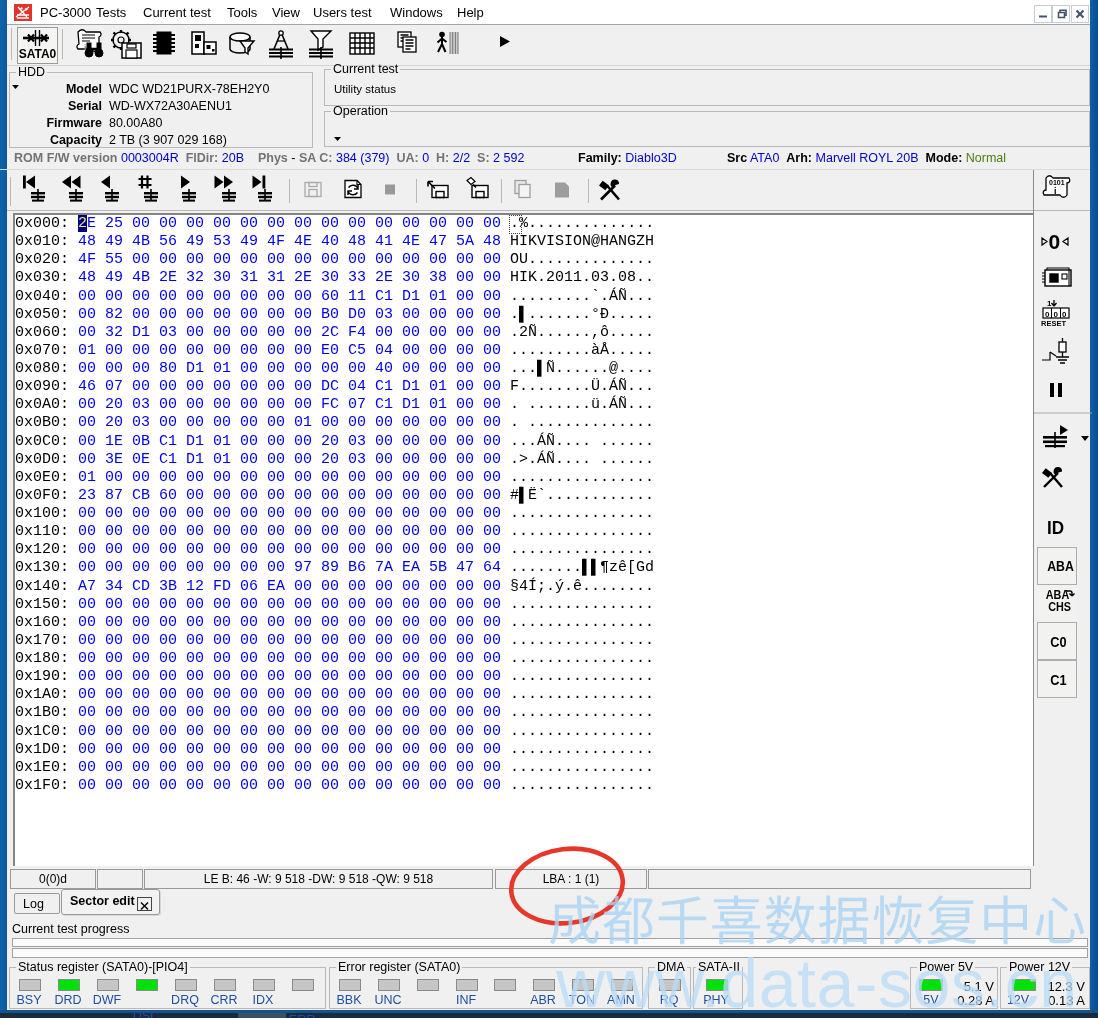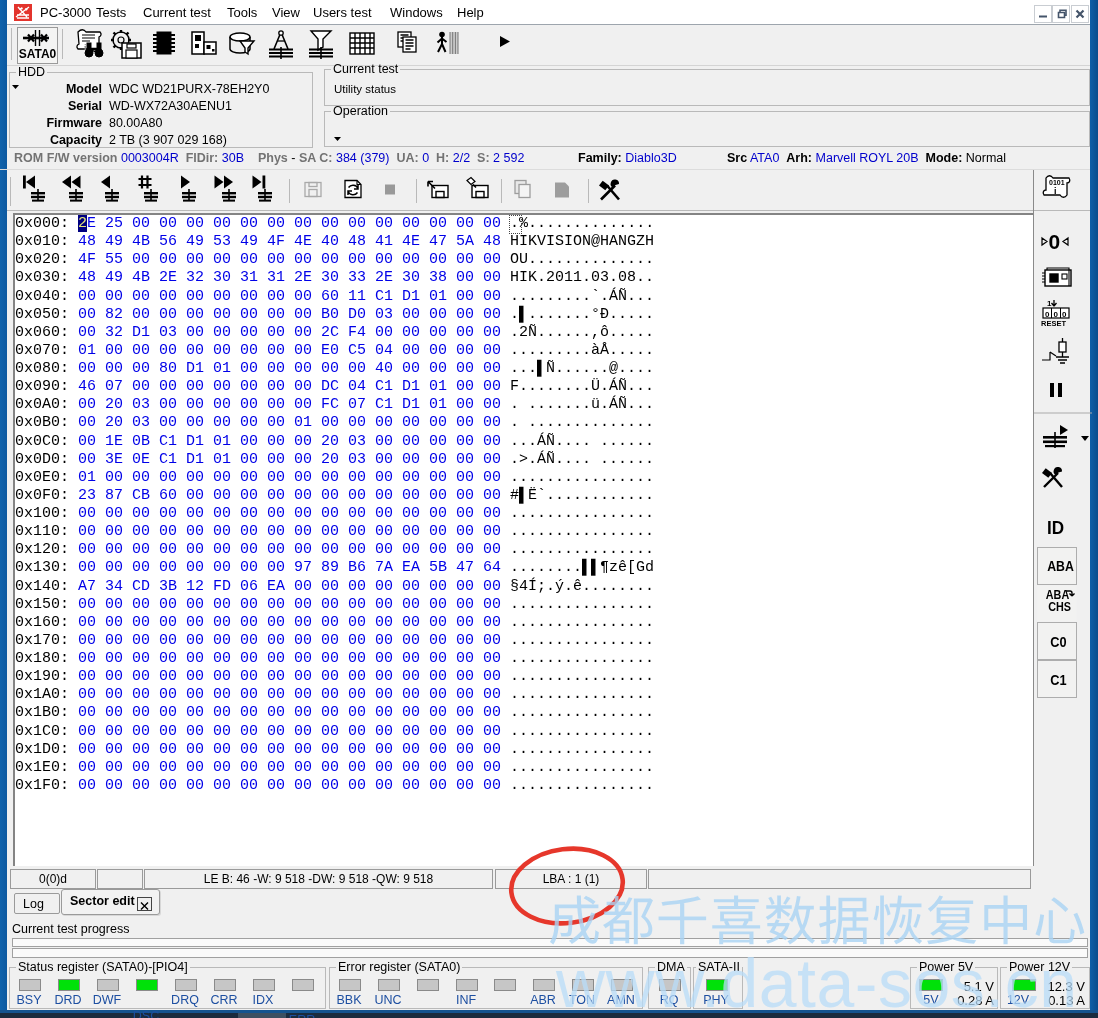--- a/index.html
+++ b/index.html
@@ -202,23 +202,23 @@
     <legend>Current test</legend>
   </fieldset>
 <div class="abs" style="left:334px;top:83px;font-size:11.5px;">Utility status</div>
 <fieldset id="opf">
     <legend>Operation</legend>
   </fieldset>
 <svg class="abs" style="left:333px;top:136px;" width="10" height="6">
     <path d="M1 1 l3.5 4 l3.5 -4 z" fill="#000"></path>
   </svg>
 
-<div class="abs" id="infoline"><b>ROM F/W version</b> <span class="v">0003004R</span>&nbsp; <b>FlDir:</b> <span class="v">30B</span>&nbsp;&nbsp;&nbsp; <b>Phys</b> - <b>SA C:</b> <span class="v">384 (379)</span>&nbsp; <b>UA:</b> <span class="v">0</span>&nbsp; <b>H:</b> <span class="v">2/2</span>&nbsp; <b>S:</b> <span class="v">2 592</span></div>
+<div class="abs" id="infoline"><b>ROM F/W version</b> <span class="v">0003004R</span>&nbsp; <b>FlDir:</b> <span class="v">20B</span>&nbsp;&nbsp;&nbsp; <b>Phys</b> - <b>SA C:</b> <span class="v">384 (379)</span>&nbsp; <b>UA:</b> <span class="v">0</span>&nbsp; <b>H:</b> <span class="v">2/2</span>&nbsp; <b>S:</b> <span class="v">2 592</span></div>
 <div class="abs" style="left:578px;top:151px;height:15px;font-size:12.5px;white-space:nowrap;"><b>Family:</b> <span style="color:#0000cc;">Diablo3D</span></div>
-<div class="abs" style="left:727px;top:151px;height:15px;font-size:12.5px;white-space:nowrap;"><b>Src</b> <span style="color:#0000cc;">ATA0</span>&nbsp; <b>Arh:</b> <span style="color:#0000cc;">Marvell ROYL 20B</span>&nbsp; <b>Mode:</b> <span style="color:#000000;">Normal</span></div>
+<div class="abs" style="left:727px;top:151px;height:15px;font-size:12.5px;white-space:nowrap;"><b>Src</b> <span style="color:#0000cc;">ATA0</span>&nbsp; <b>Arh:</b> <span style="color:#0000cc;">Marvell ROYL 20B</span>&nbsp; <b>Mode:</b> <span style="color:#4d7c0f;">Normal</span></div>
 
 <div class="abs" id="edtb"></div>
 <div class="abs" style="left:0;top:169px;width:1090px;height:1px;background:#dcdcdc;"></div>
 <div class="abs" style="left:10px;top:177px;width:1px;height:29px;background:#b9b9b9;"></div>
 <svg class="abs" style="left:0;top:170px;" width="1098" height="40">
 <defs>
 <g id="stk">
         <path d="M4 19 v11" stroke="#000" stroke-width="1.6"></path>
         <rect x="-3" y="22" width="14" height="2.4" fill="#000"></rect>
         <rect x="-3" y="25.8" width="14" height="2.4" fill="#000"></rect>

